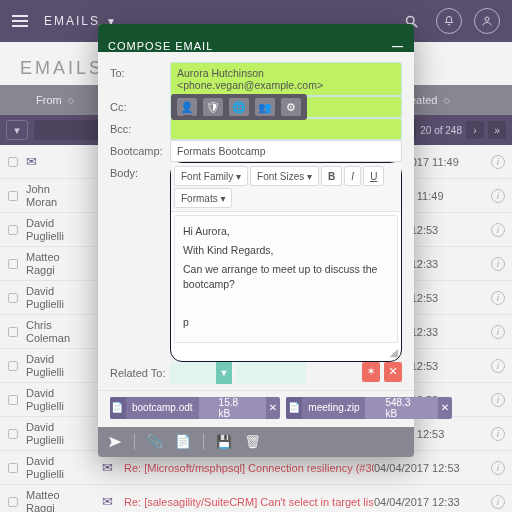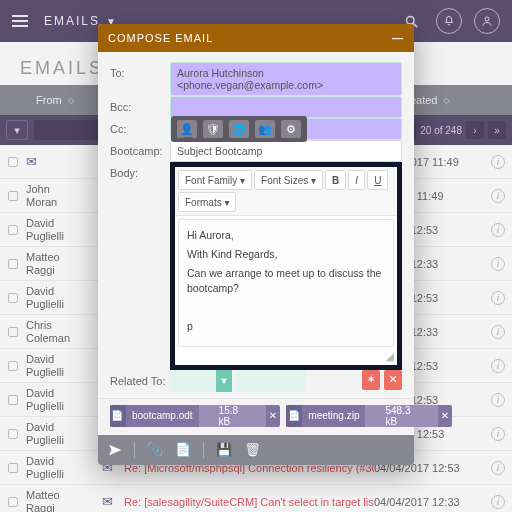--- a/index.html
+++ b/index.html
@@ -34,31 +34,31 @@
 .row .cb span{width:10px;height:10px;border:1px solid #BBB;border-radius:2px;display:inline-block}
 .row .from{width:76px;font-size:11px;color:#666;line-height:1.1}
 .row .env{width:22px;color:#6C5C8A;font-size:13px}
 .row .subj{flex:1;font-size:11px;color:#A7A8AE;white-space:nowrap;overflow:hidden}
 .row .subj.red{color:#D9555E}
 .row .date{width:110px;font-size:11px;color:#666}
 .row .info{width:28px;display:flex;align-items:center;justify-content:center}
 .row .info span{width:14px;height:14px;border:1px solid #BBB;border-radius:50%;display:flex;align-items:center;justify-content:center;font-size:9px;font-style:italic;color:#AAA}
 
 .compose{position:absolute;top:24px;left:98px;width:316px;background:#F3F3F4;border-radius:4px;box-shadow:0 8px 30px rgba(0,0,0,.35);z-index:10}
-.chead{background:#a16207;color:#FFF;height:28px;display:flex;align-items:flex-end;padding:8px 10px;font-size:11px;letter-spacing:1px;border-radius:4px 4px 0 0}
+.chead{background:#14532d;color:#FFF;height:28px;display:flex;align-items:flex-end;padding:0 10px;font-size:11px;letter-spacing:1px;border-radius:4px 4px 0 0}
 .chead .min{margin-left:auto;font-weight:bold;cursor:pointer}
 .cbody{padding:10px 12px 6px}
 .crow{display:flex;align-items:flex-start;}
 .clabel{width:60px;font-size:11px;color:#666;padding-top:5px}
-.cinput{flex:1;background:#c4b5fd;border:1px solid #C7E8E0;border-radius:2px;min-height:22px;font-size:10.5px;color:#555;padding:4px 6px}
+.cinput{flex:1;background:#bef264;border:1px solid #C7E8E0;border-radius:2px;min-height:22px;font-size:10.5px;color:#555;padding:4px 6px}
 .cc-wrap{position:relative}
 .cc-pop{position:absolute;top:-3px;left:0;background:#5D5964;border-radius:3px;padding:4px 6px;display:flex;gap:6px}
 .cc-ic{width:20px;height:18px;background:#878490;border-radius:2px;display:flex;align-items:center;justify-content:center;cursor:pointer;color:#fff;font-size:11px}
 .cc-pop::after{content:"";position:absolute;bottom:-5px;left:12px;border:5px solid transparent;border-top-color:#5D5964}
-.editor{flex:1;border:5px solid #0f172a;border-radius:0;background:#FFF}
+.editor{flex:1;border:1px solid #0f172a;border-radius:12px;background:#FFF}
 .etool{display:flex;flex-wrap:wrap;gap:2px;padding:3px;border-bottom:1px solid #E4E4E6;background:#F7F7F8}
 .ebtn{height:20px;border:1px solid #DADADC;background:#FFF;border-radius:2px;font-size:10px;padding:0 6px;display:flex;align-items:center;cursor:pointer;color:#555}
 .ebody{padding:8px;font-size:10.5px;color:#444;line-height:1.5;min-height:86px;background:#FDFDFD;border:1px solid #E4E4E6;border-radius:2px;margin:3px}
 .ebody p{margin-bottom:3px}
 .resize{text-align:right;color:#BBB;font-size:11px;padding:0 3px 2px 0}
 .rel-inp{width:46px;height:22px;background:#E2F4EF;border-radius:2px;margin-right:0}
 .rel-dd{width:16px;height:22px;background:#72C9B4;color:#fff;display:flex;align-items:center;justify-content:center;font-size:9px;cursor:pointer}
 .rel-text{width:70px;height:22px;background:#E2F4EF;border-radius:2px;margin-left:4px}
 .rel-x{width:18px;height:20px;background:#EF6E63;color:#fff;display:flex;align-items:center;justify-content:center;border-radius:2px;margin-left:4px;cursor:pointer;font-size:11px}
 .attachments{display:flex;gap:6px;padding:6px 12px 8px;border-top:1px solid #E4E4E6}
@@ -276,38 +276,38 @@
   <div class="chead">
     <span>COMPOSE EMAIL</span>
     <span class="min">—</span>
   </div>
   <div class="cbody">
     <div class="crow">
       <div class="clabel">To:</div>
       <div class="cinput">Aurora Hutchinson &lt;phone.vegan@example.com&gt;</div>
     </div>
     <div class="crow">
-      <div class="clabel">Bcc:</div>
-      <div class="cinput"></div>
-    </div>
-    <div class="crow">
       <div class="clabel">Cc:</div>
       <div class="cinput cc-wrap">
         <div class="cc-pop">
           <div class="cc-ic">👤</div>
           <div class="cc-ic">🛡</div>
           <div class="cc-ic">🌐</div>
           <div class="cc-ic">👥</div>
           <div class="cc-ic">⚙</div>
         </div>
       </div>
     </div>
     <div class="crow">
+      <div class="clabel">Bcc:</div>
+      <div class="cinput"></div>
+    </div>
+    <div class="crow">
       <div class="clabel">Bootcamp:</div>
-      <div class="cinput" style="background:#FFF;border-color:#DADADC">Subject Bootcamp</div>
+      <div class="cinput" style="background:#FFF;border-color:#DADADC">Formats Bootcamp</div>
     </div>
     <div class="crow">
       <div class="clabel">Body:</div>
       <div class="editor">
         <div class="etool">
           <div class="ebtn"><span>Font Family</span>&nbsp;▾</div>
           <div class="ebtn"><span>Font Sizes</span>&nbsp;▾</div>
           <div class="ebtn" style="font-weight:bold">B</div>
           <div class="ebtn" style="font-style:italic">I</div>
           <div class="ebtn" style="text-decoration:underline">U</div>

